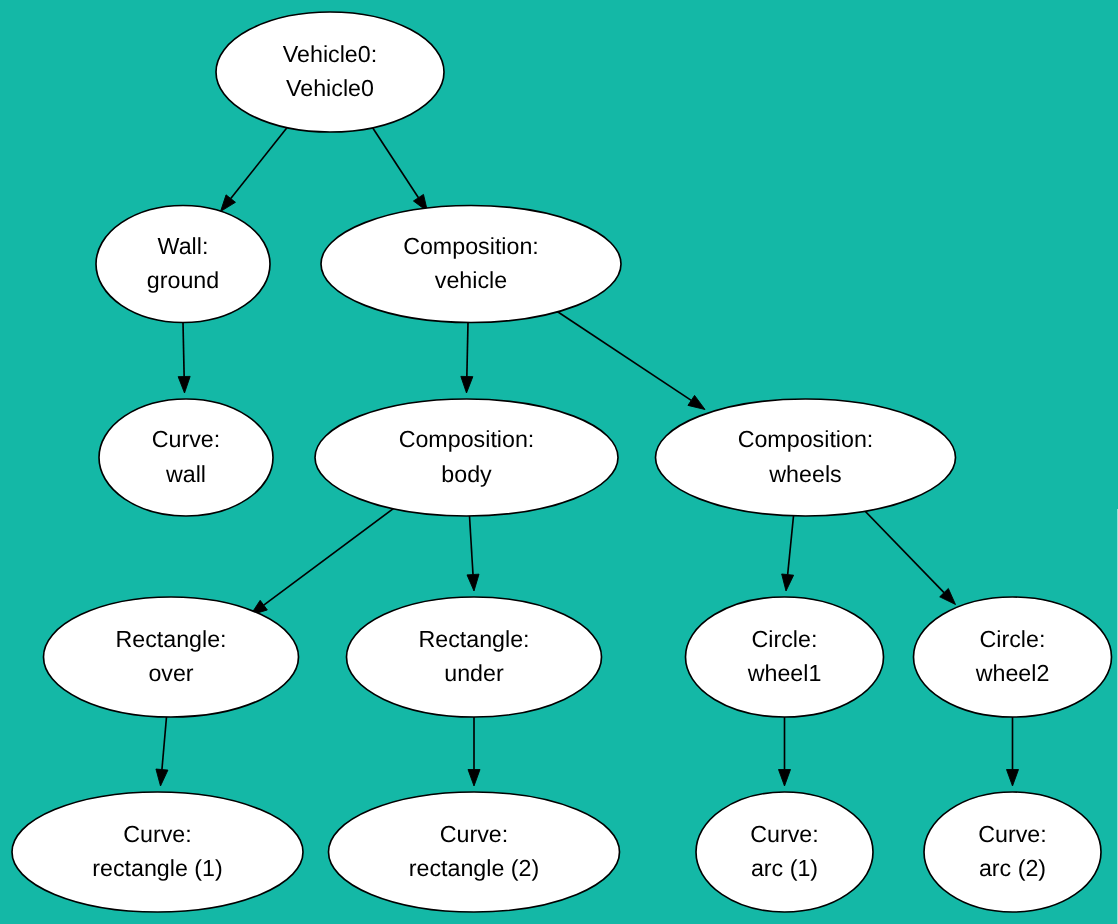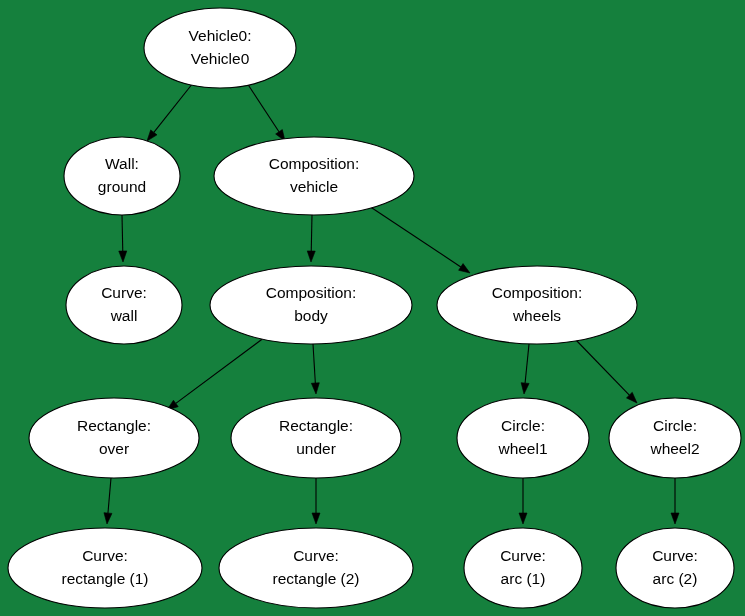--- a/index.html
+++ b/index.html
@@ -4,21 +4,21 @@
 <style>
   html, body {
     margin: 0;
     padding: 0;
     background: #ffffff;
   }
   #graph-canvas {
     position: relative;
     width: 745px;
     height: 616px;
-    background: #15803d;
+    background: #14b8a6;
     overflow: hidden;
   }
   svg.graph-svg {
     display: block;
     width: 745px;
     height: 616px;
   }
   .node-ellipse {
     fill: #ffffff;
     stroke: #000000;

